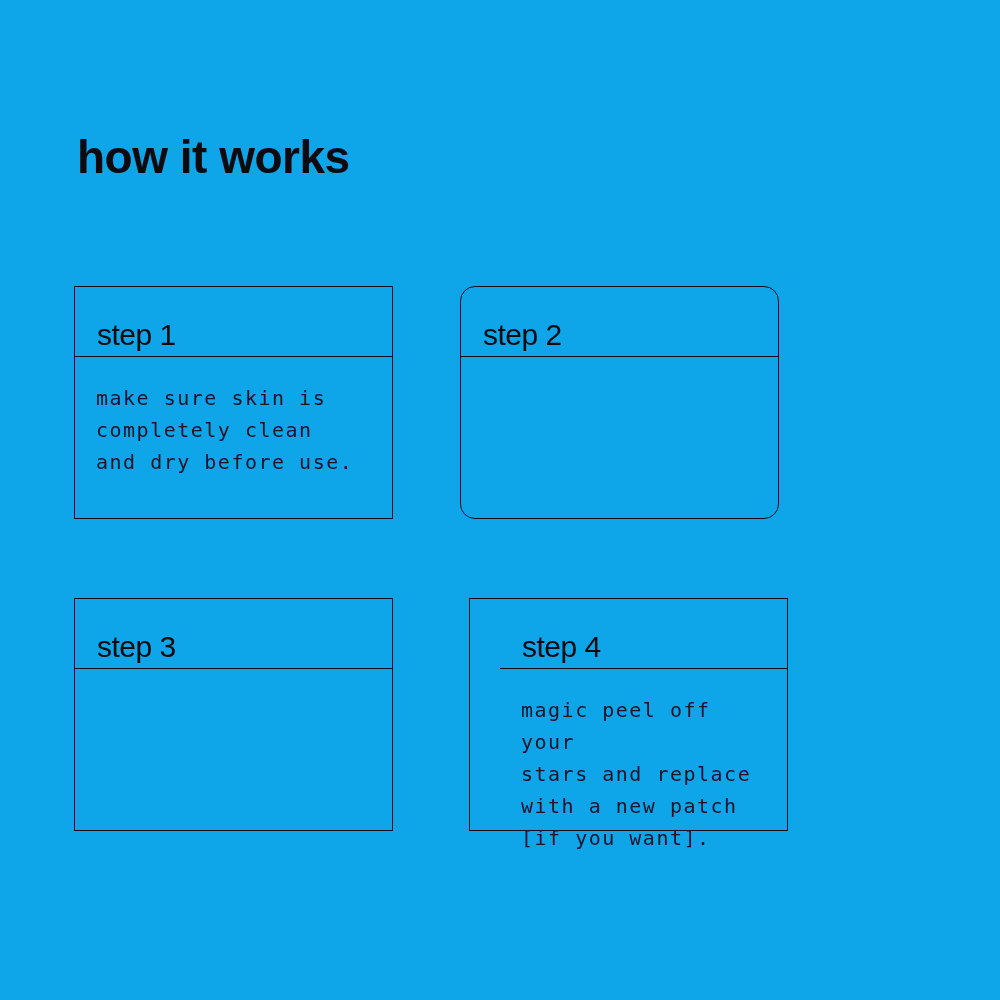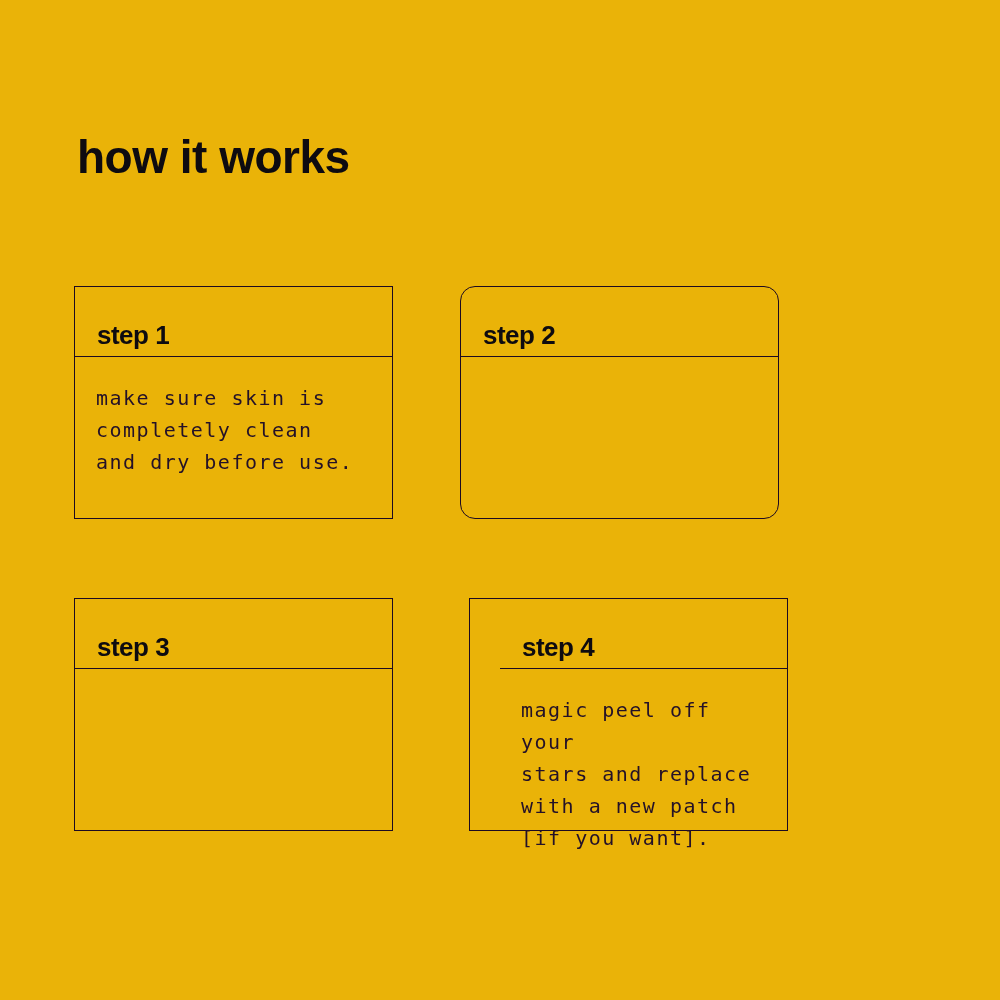--- a/index.html
+++ b/index.html
@@ -3,21 +3,21 @@
 <meta charset="utf-8">
 <style>
   html, body {
     margin: 0;
     padding: 0;
   }
   .page {
     position: relative;
     width: 1000px;
     height: 1000px;
-    background: #eab308;
+    background: #0ea5e9;
     overflow: hidden;
     font-family: "Liberation Sans", sans-serif;
   }
   .page-title {
     position: absolute;
     left: 77px;
     top: 103px;
     font-size: 46px;
     font-weight: 700;
     letter-spacing: -0.5px;
@@ -40,22 +40,22 @@
   .step-card-header {
     height: 69.5px;
     flex: 0 0 auto;
     border-bottom: 1.5px solid #1d0a21;
     display: flex;
     align-items: center;
     padding: 0 22px;
     box-sizing: border-box;
   }
   .step-label {
-    font-size: 26px;
-    font-weight: 700;
+    font-size: 30px;
+    font-weight: 400;
     letter-spacing: -0.5px;
     color: #0e0b10;
     margin-top: 28px;
   }
   .step-body {
     flex: 1 1 auto;
     padding: 17px 10px 10px 21px;
     box-sizing: border-box;
     margin-top: 8px;
   }

